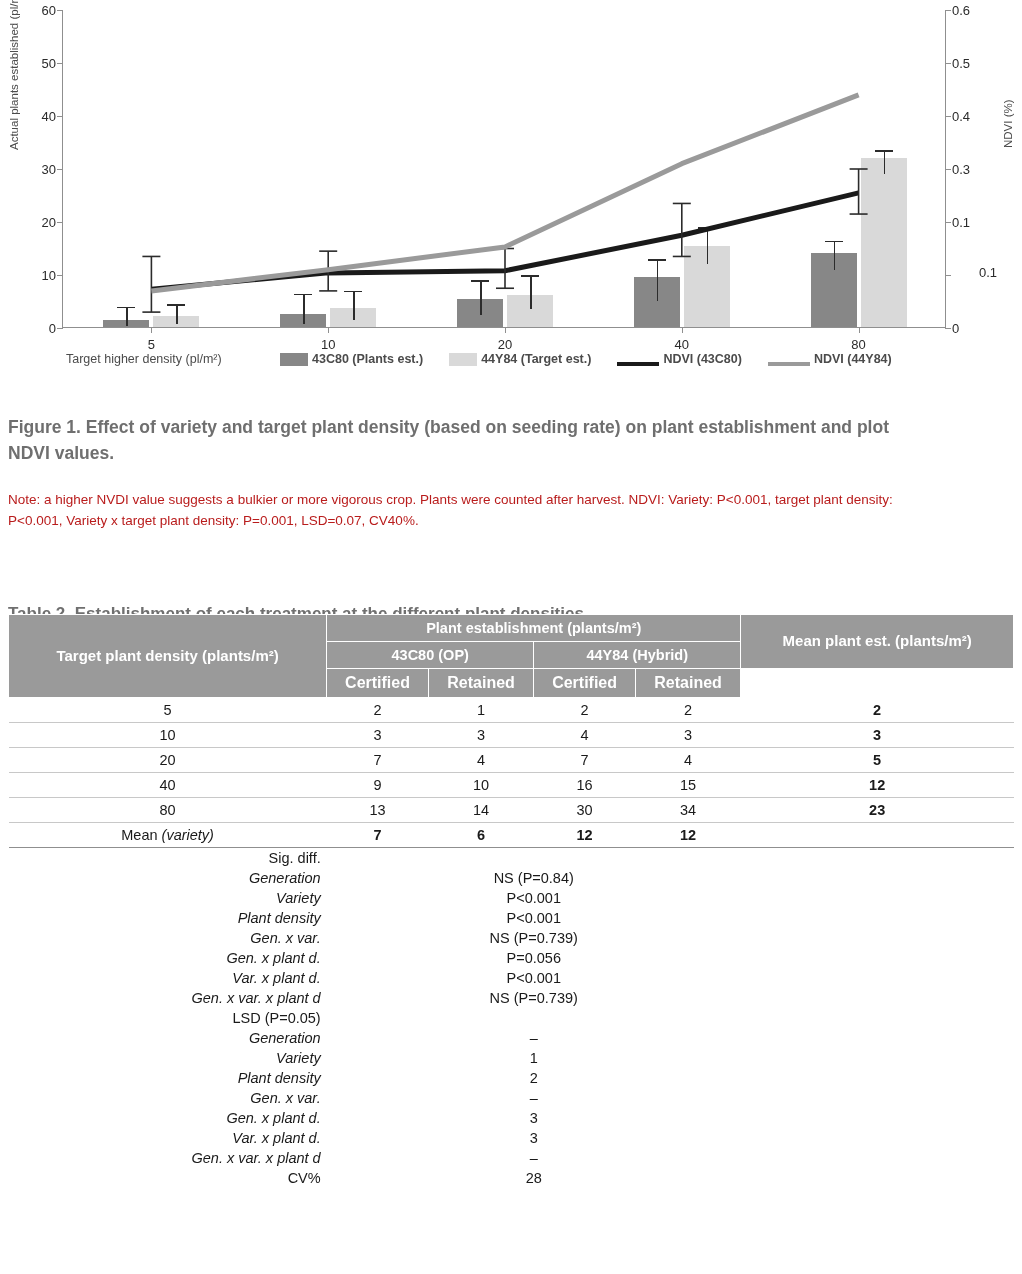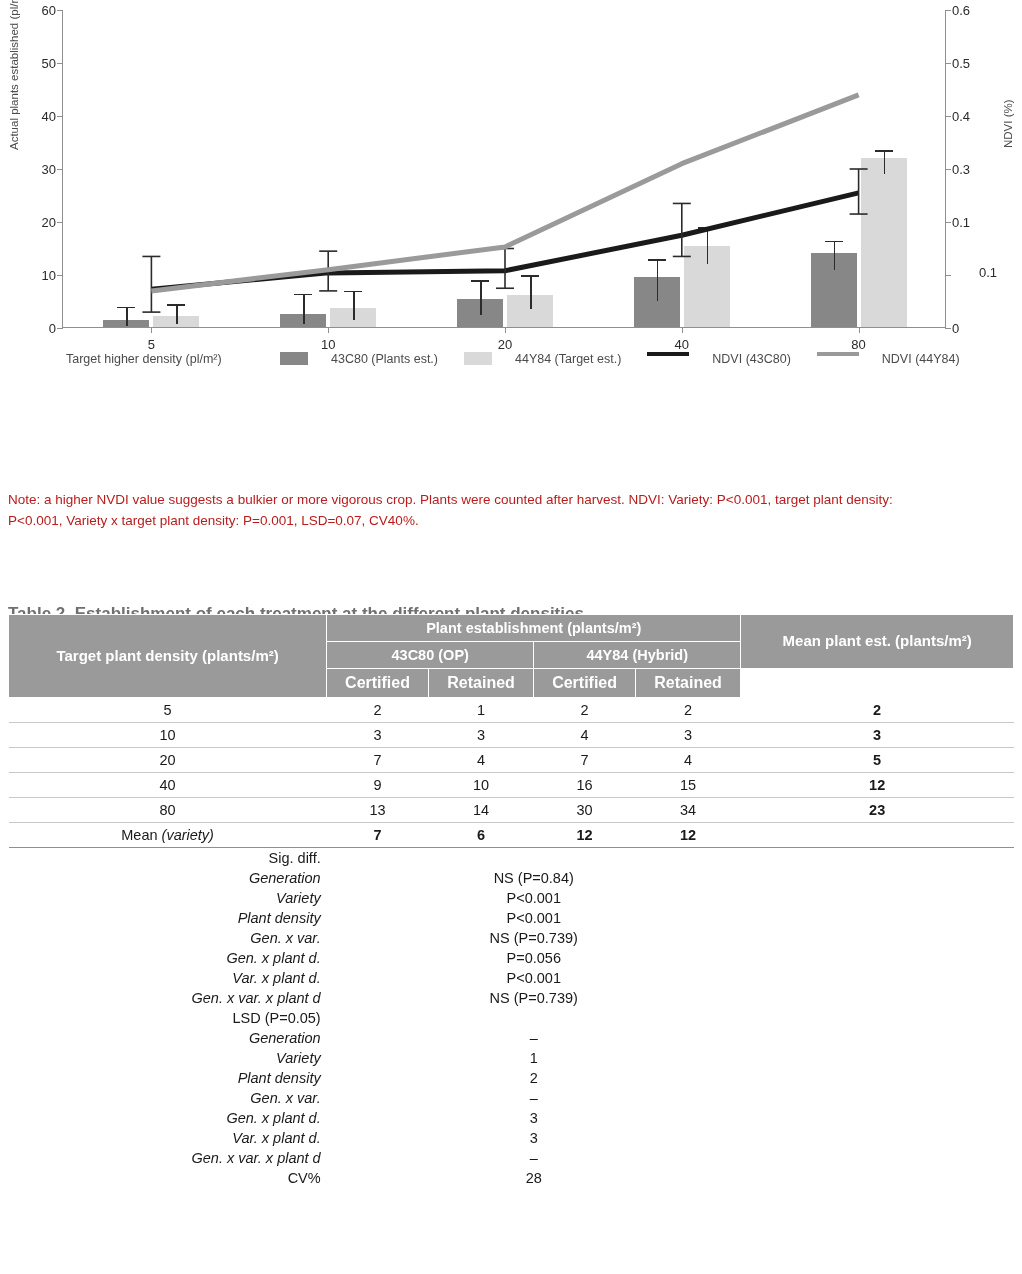--- a/index.html
+++ b/index.html
@@ -56,21 +56,21 @@
   .bar.light { background:#d9d9d9; }
   .errbar { position:absolute; width:1.5px; background:#2b2b2b; }
   .errcap { position:absolute; height:1.5px; background:#2b2b2b; width:18px; }
 
   .legend {
     position:absolute; left:62px; top:352px; width:940px;
     display:flex; align-items:center; gap:0px;
     font-size:12.5px; color:#4b4b4b;
   }
   .legend .lg-title { width:218px; text-align:left; padding-left:4px; }
-  .legend-item { display:flex; align-items:flex-start; gap:23px; margin-right:26px; }
+  .legend-item { display:flex; align-items:flex-end; gap:4px; margin-right:26px;font-weight:bold; }
   .sw-box { width:28px; height:13px; display:inline-block; }
   .sw-line { width:42px; height:4px; display:inline-block; }
 
   
   .fig-caption {
     position:absolute; left:8px; top:414px; width:900px;
     font-size:17.5px; line-height:1.5; color:#6f6f6f; font-weight:bold;
   }
   .fig-note {
     position:absolute; left:8px; top:490px; width:940px;
@@ -216,20 +216,21 @@
         <span class="sw-line" style="background:#1a1a1a"></span>
         <span>NDVI (43C80)</span>
       </div>
       <div class="legend-item">
         <span class="sw-line" style="background:#9a9a9a"></span>
         <span>NDVI (44Y84)</span>
       </div>
     </div>
   </div>
 
+  <div class="fig-caption">Figure 1. Effect of variety and target plant density (based on seeding rate) on plant establishment and plot NDVI values.</div>
   <div class="fig-note">Note: a higher NVDI value suggests a bulkier or more vigorous crop. Plants were counted after harvest. NDVI: Variety: P&lt;0.001, target plant density: P&lt;0.001, Variety x target plant density: P=0.001, LSD=0.07, CV40%.</div>
 
   <div class="table-title">Table 2. Establishment of each treatment at the different plant densities.</div>
 
   <table class="t2">
     <thead>
       <tr>
         <th class="hdr left-col" rowspan="3">Target plant density (plants/m²)</th>
         <th class="hdr" colspan="4">Plant establishment (plants/m²)</th>
         <th class="hdr left-col" rowspan="2">Mean plant est. (plants/m²)</th>

